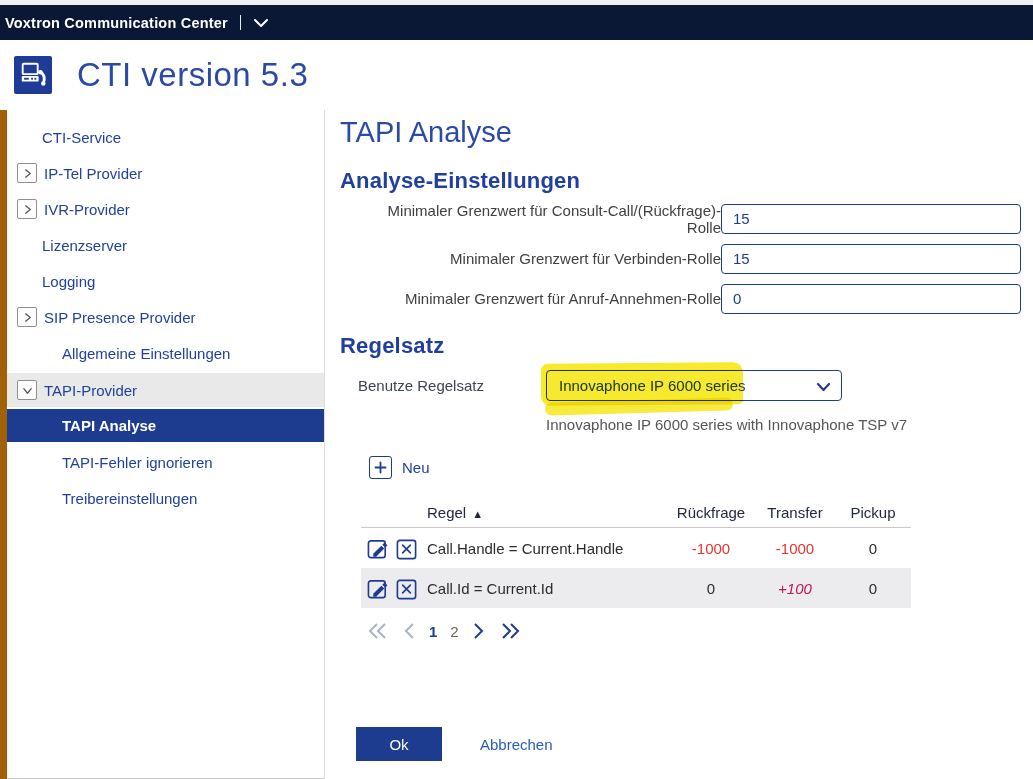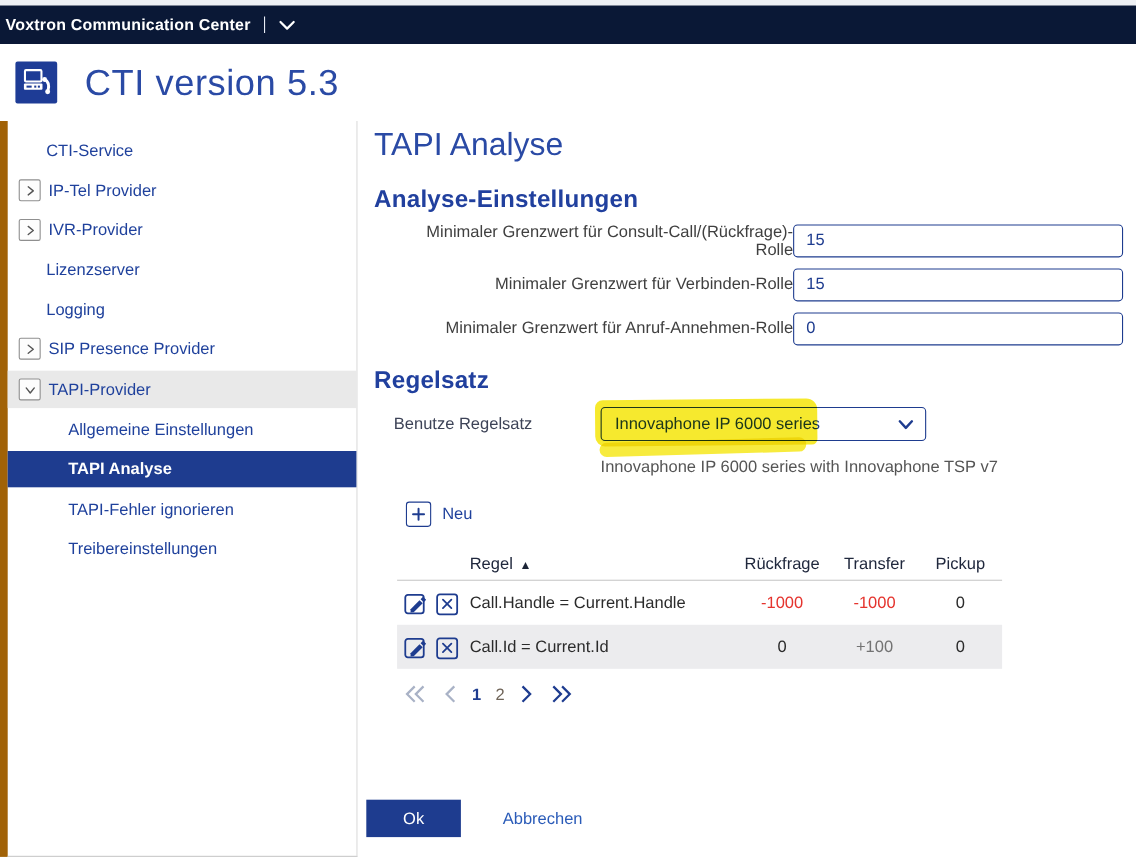--- a/index.html
+++ b/index.html
@@ -65,30 +65,30 @@
   .rule-table { margin-left:21px; margin-top:19px; width:550px; font-size:15px; }
   .t-head { display:grid; grid-template-columns:66px 240px 88px 80px 76px; align-items:center;
     height:30px; border-bottom:1px solid #c9c9c9; color:#20283d; }
   .t-row  { display:grid; grid-template-columns:66px 240px 88px 80px 76px; align-items:center; height:40px; color:#2b2b2b; }
   .t-row.alt { background:#ececee; }
   .col-num { text-align:center; }
   .icon-cell { display:flex; align-items:center; gap:5px; padding-left:6px; }
   .icon-btn { width:23px; height:23px; display:flex; align-items:center; justify-content:center; cursor:pointer; }
   .sort-arrow { font-size:11px; margin-left:6px; color:#1c2436; }
   .val-neg { color:#e5342e; }
-  .val-pos { color:#737373; }
+  .val-pos { color:#be185d;font-style:italic; }
 
   .pagination { display:flex; align-items:center; gap:13px; margin-left:27px; margin-top:9px; height:28px; }
   .pg { cursor:pointer; display:flex; align-items:center; }
   .pg-num { font-size:15px; }
   .pg-current { color:#1e3c8f; font-weight:700; }
   .pg-other { color:#6f6458; }
 
   
-  .footer-row { position:absolute; left:8px; top:617px; display:flex; align-items:center; }
+  .footer-row { position:absolute; left:31px; top:617px; display:flex; align-items:center; }
   .ok-button { width:86px; height:34px; background:#1e3c8f; color:#fff; font-size:15px; border:none;
     cursor:pointer; font-family:"Liberation Sans",sans-serif; }
   .cancel-link { margin-left:38px; color:#2a5bb8; font-size:15px; cursor:pointer; }
 </style>
 </head>
 <body>
 
 <div class="pre-topbar"></div>
 
 <div class="topbar">
@@ -153,31 +153,31 @@
 
     <div class="nav-item nav-exp">
       <span class="exp-box">
         <svg width="11" height="11" viewBox="0 0 12 12">
             <polyline points="4,2 9,6 4,10" fill="none" stroke="#555" stroke-width="1.4" stroke-linecap="round" stroke-linejoin="round"></polyline>
           </svg>
       </span>
       <span class="label">SIP Presence Provider</span>
     </div>
 
+    <div class="nav-item nav-child">
+      <span class="label">Allgemeine Einstellungen</span>
+    </div>
+
     <div class="nav-item nav-exp nav-group-open">
       <span class="exp-box">
         <svg width="11" height="11" viewBox="0 0 12 12">
             <polyline points="2,4 6,9 10,4" fill="none" stroke="#555" stroke-width="1.4" stroke-linecap="round" stroke-linejoin="round"></polyline>
           </svg>
       </span>
       <span class="label">TAPI-Provider</span>
-    </div>
-
-    <div class="nav-item nav-child">
-      <span class="label">Allgemeine Einstellungen</span>
     </div>
 
     <div class="nav-item nav-child nav-selected">
       <span class="label">TAPI Analyse</span>
     </div>
 
     <div class="nav-item nav-child">
       <span class="label">TAPI-Fehler ignorieren</span>
     </div>
 

